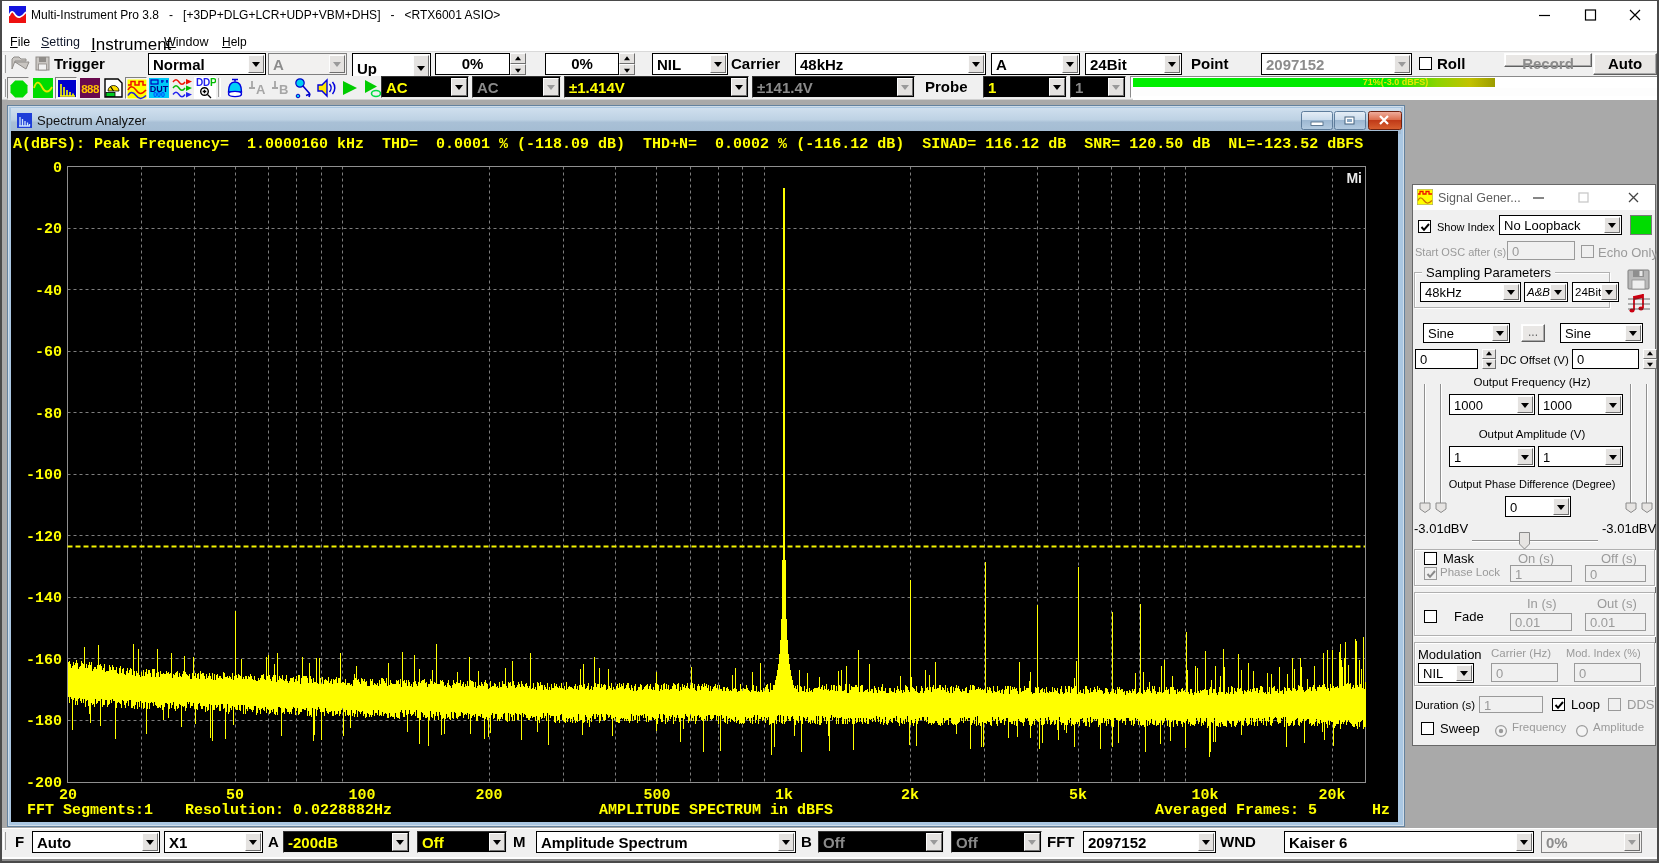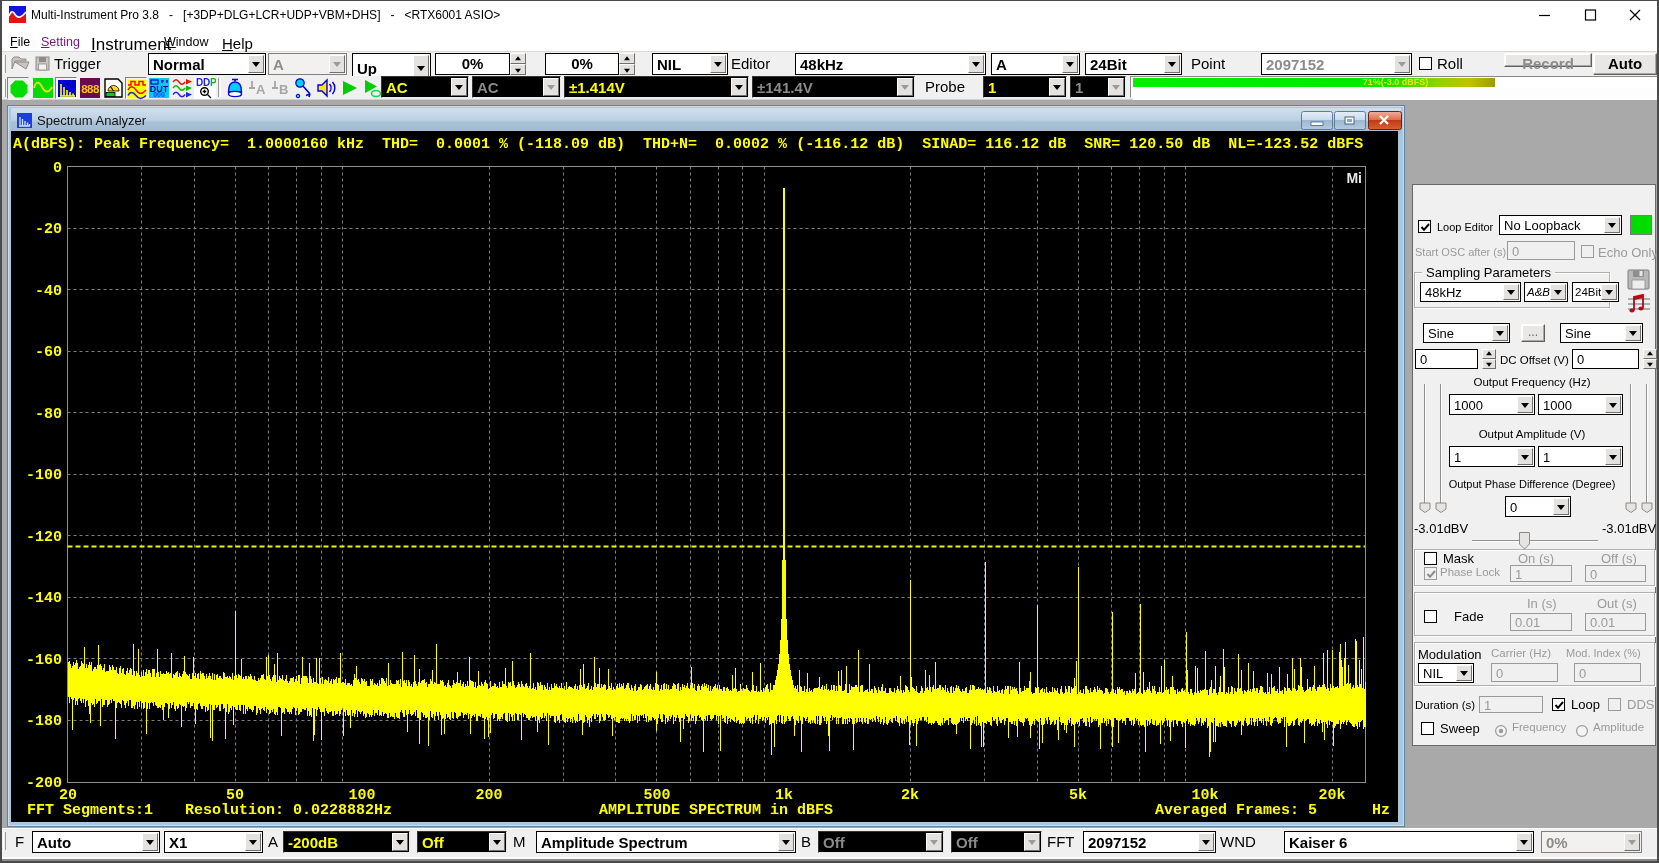--- a/index.html
+++ b/index.html
@@ -7,21 +7,21 @@
 .abs{position:absolute}
 
 .combo{position:absolute;background:#fff;border:1px solid #000;font-weight:bold;font-size:15px;color:#000;white-space:nowrap}
 .combo .tx{position:absolute;left:4px;top:50%;transform:translateY(-50%)}
 .arw{position:absolute;right:1px;top:1px;bottom:1px;width:16px;background:#e4e2e0;border:1px solid;border-color:#fdfdfd #6f6f6f #6f6f6f #fdfdfd}
 .arw:after{content:"";position:absolute;left:50%;top:50%;transform:translate(-50%,-38%);border:4px solid transparent;border-top:5px solid #000;border-bottom:none}
 .arw.dis:after{border-top-color:#9a9a9a}
 .combo.dis{border-color:#808080;background:#f2f1f0;color:#8c8c8c}
 .combo.blk{background:#000;color:#ffff00;border-color:#333 #e8e8e8 #e8e8e8 #333}
 .combo.blk.gry{color:#8a8a8a}
-.lbl{position:absolute;font-weight:normal;font-size:15px;color:#000;white-space:nowrap}
+.lbl{position:absolute;font-weight:bold;font-size:15px;color:#000;white-space:nowrap}
 
 .spin{position:absolute;width:14px}
 .spin .b{position:absolute;left:0;right:0;height:50%;background:#e4e2e0;border:1px solid;border-color:#fdfdfd #6f6f6f #6f6f6f #fdfdfd}
 .spin .b.up{top:0}.spin .b.dn{bottom:0}
 .spin .b:after{content:"";position:absolute;left:50%;top:50%;border:3px solid transparent}
 .spin .b.up:after{transform:translate(-50%,-68%);border-bottom:4px solid #000;border-top:none}
 .spin .b.dn:after{transform:translate(-50%,-32%);border-top:4px solid #000;border-bottom:none}
 
 .btn{position:absolute;background:#e9e7e5;border:1px solid;border-color:#fdfdfd #5f5f5f #5f5f5f #fdfdfd;box-shadow:inset -1px -1px 0 #a9a9a9,inset 1px 1px 0 #fff;font-size:15px;font-weight:bold;text-align:center;color:#000}
 
@@ -46,24 +46,24 @@
 <path d="M0 10 Q2.5 3.5 5 7 Q8 12 11 11 Q14 10 17 6" stroke="#fff" stroke-width="1.6" fill="none"></path>
 </svg></div>
 <div class="abs" style="left:31px;top:8px;font-size:12px;color:#000">Multi-Instrument Pro 3.8&nbsp;&nbsp; -&nbsp;&nbsp; [+3DP+DLG+LCR+UDP+VBM+DHS]&nbsp;&nbsp; -&nbsp;&nbsp; &lt;RTX6001 ASIO&gt;</div>
 <svg class="abs" style="left:1528px;top:5px" width="125" height="20" viewBox="0 0 125 20">
 <path d="M11 10.5 H22" stroke="#000" stroke-width="1.2"></path>
 <rect x="57.5" y="5" width="10" height="10" fill="none" stroke="#000" stroke-width="1.2"></rect>
 <path d="M102 5 L112 15 M112 5 L102 15" stroke="#000" stroke-width="1.2"></path>
 </svg>
 <div class="abs" style="left:0;top:29px;width:1659px;height:23px;background:#fff;border-bottom:1px solid #d9d9d9"></div>
 <div class="abs" style="left:10px;top:35px;font-size:12.5px;color:#000"><u>F</u>ile</div>
-<div class="abs" style="left:41px;top:35px;font-size:12.5px;color:#701a75"><u>S</u>etting</div>
+<div class="abs" style="left:41px;top:35px;font-size:12.5px;color:#0f172a"><u>S</u>etting</div>
 <div class="abs" style="left:91px;top:35px;font-size:17px;color:#000"><u>I</u>nstrument</div>
 <div class="abs" style="left:164px;top:35px;font-size:12.5px;color:#000"><u>W</u>indow</div>
-<div class="abs" style="left:222px;top:35px;font-size:15px;color:#000"><u>H</u>elp</div>
+<div class="abs" style="left:222px;top:35px;font-size:12px;color:#000"><u>H</u>elp</div>
 <div class="abs" style="left:0;top:52px;width:1659px;height:24px;background:#f0f0f0"></div>
 <div class="abs" style="left:3px;top:55px;width:3px;height:18px;border-left:1px solid #fff;border-right:1px solid #9a9a9a"></div>
 <svg class="abs" style="left:11px;top:55px" width="42" height="17" viewBox="0 0 42 17">
 <path d="M1 14 L1 4 L3 2 L8 2 L10 4 L15 4 L15 6 L4 6 L1 14 M4 7 L18 7 L15 14 Z" fill="#c9c6c2" stroke="#8f8c88" stroke-width="1"></path>
 <rect x="25" y="2" width="13" height="13" fill="#c9c6c2" stroke="#8f8c88"></rect>
 <rect x="28" y="2" width="7" height="5" fill="#8f8c88"></rect>
 <rect x="27.5" y="9" width="8" height="6" fill="#f2f2f2" stroke="#8f8c88" stroke-width=".8"></rect>
 </svg>
 <div class="lbl" style="left:54px;top:55px">Trigger</div>
 <div class="combo " style="left:148px;top:53px;width:118px;height:22px">
@@ -85,21 +85,21 @@
   </div>
 <div class="combo" style="left:545px;top:53px;width:74px;height:22px;text-align:center;line-height:20px">0%</div>
 <div class="spin" style="left:619px;top:53px;width:16px;height:22px">
     <div class="b up"></div>
     <div class="b dn"></div>
   </div>
 <div class="combo " style="left:652px;top:53px;width:76px;height:22px">
     <span class="tx" style="left:4px;">NIL</span>
     <div class="arw"></div>
   </div>
-<div class="lbl" style="left:731px;top:55px">Editor</div>
+<div class="lbl" style="left:731px;top:55px">Carrier</div>
 <div class="combo " style="left:795px;top:53px;width:191px;height:22px">
     <span class="tx" style="left:4px;">48kHz</span>
     <div class="arw"></div>
   </div>
 <div class="combo " style="left:991px;top:53px;width:89px;height:22px">
     <span class="tx" style="left:4px;">A</span>
     <div class="arw"></div>
   </div>
 <div class="combo " style="left:1085px;top:53px;width:97px;height:22px">
     <span class="tx" style="left:4px;">24Bit</span>
@@ -297,26 +297,39 @@
 <text x="27" y="814">FFT Segments:1</text>
 <text x="185" y="814">Resolution: 0.0228882Hz</text>
 <text x="716" y="814" text-anchor="middle">AMPLITUDE SPECTRUM in dBFS</text>
 <text x="1155" y="814">Averaged Frames: 5</text>
 <text x="1372" y="814">Hz</text>
 </g>
 <text x="1362" y="183" text-anchor="end" font-family="Liberation Sans, sans-serif" font-size="14" font-weight="bold" fill="#e8e8e8">Mi</text>
 </svg>
 </div>
 <div class="abs" style="left:1412px;top:184px;width:244px;height:562px;background:#f0f0f0;border:1px solid #686868">
+<div class="abs" style="left:0;top:0;width:242px;height:25px;background:#fff">
+<svg class="abs" style="left:4px;top:4px" width="16" height="16" viewBox="0 0 16 16">
+        <rect width="16" height="16" fill="#ffff00" stroke="#999"></rect>
+        <path d="M1 5 h2 v-2.5 h3 v2.5 h3 v-2.5 h3 v2.5 h3" stroke="#ee1100" stroke-width="1.3" fill="none"></path>
+        <path d="M1 11.5 c1.5-3.5 3.5-3.5 6 0 c2.5 3.5 4.5 3.5 8 0" stroke="#cc7700" stroke-width="1.3" fill="none"></path>
+      </svg>
+<div class="abs" style="left:25px;top:6px;font-size:12.5px;color:#5f5f5f">Signal Gener...</div>
+<svg class="abs" style="left:110px;top:4px" width="130" height="17" viewBox="0 0 130 17">
+<path d="M10 9 h11" stroke="#444" stroke-width="1.3"></path>
+<rect x="56" y="4" width="9" height="9" fill="none" stroke="#c9c9c9" stroke-width="1.3"></rect>
+<path d="M106 4 l9 9 m0 -9 l-9 9" stroke="#444" stroke-width="1.3"></path>
+</svg>
+</div>
 <div class="cb" style="left:5px;top:35px">
       <svg width="13" height="13" viewBox="0 0 13 13">
         <path d="M2.5 6 L5 8.8 L10 3" stroke="#000" stroke-width="2" fill="none"></path>
       </svg>
     </div>
-<div class="t13" style="left:24px;top:36px;font-size:11px">Loop Editor</div>
+<div class="t13" style="left:24px;top:36px;font-size:11px">Show Index</div>
 <div class="combo " style="left:86px;top:30px;width:123px;height:20px;font-size:13px;font-weight:normal">
       <span class="tx" style="left:4px;">No Loopback</span>
       <div class="arw"></div>
     </div>
 <div class="abs" style="left:217px;top:30px;width:22px;height:20px;background:#00dc00;border:1px solid #7a7a7a"></div>
 <div class="t13 gray" style="left:2px;top:61px;font-size:11px">Start OSC after (s)</div>
 <div class="abs" style="left:94px;top:56px;width:68px;height:19px;background:#f0f0f0;border:1px solid #9a9a9a;font-size:13px;color:#9a9a9a;padding:2px 0 0 4px">0</div>
 <div class="cb dis" style="left:168px;top:60px"></div>
 <div class="t13 gray" style="left:185px;top:60px">Echo Only</div>
 <div class="group" style="left:1px;top:87px;width:196px;height:36px">

